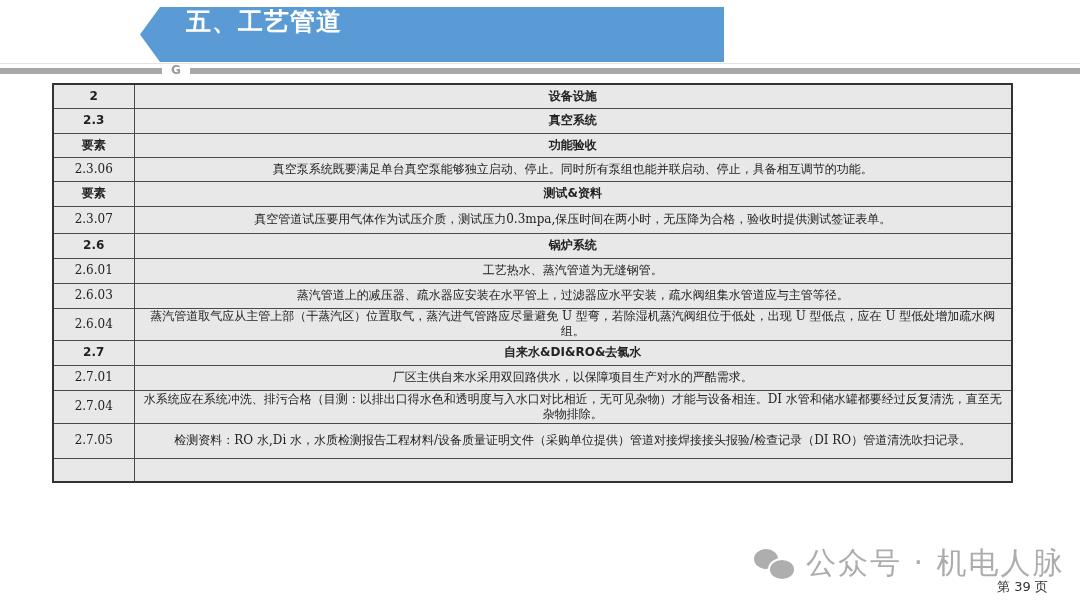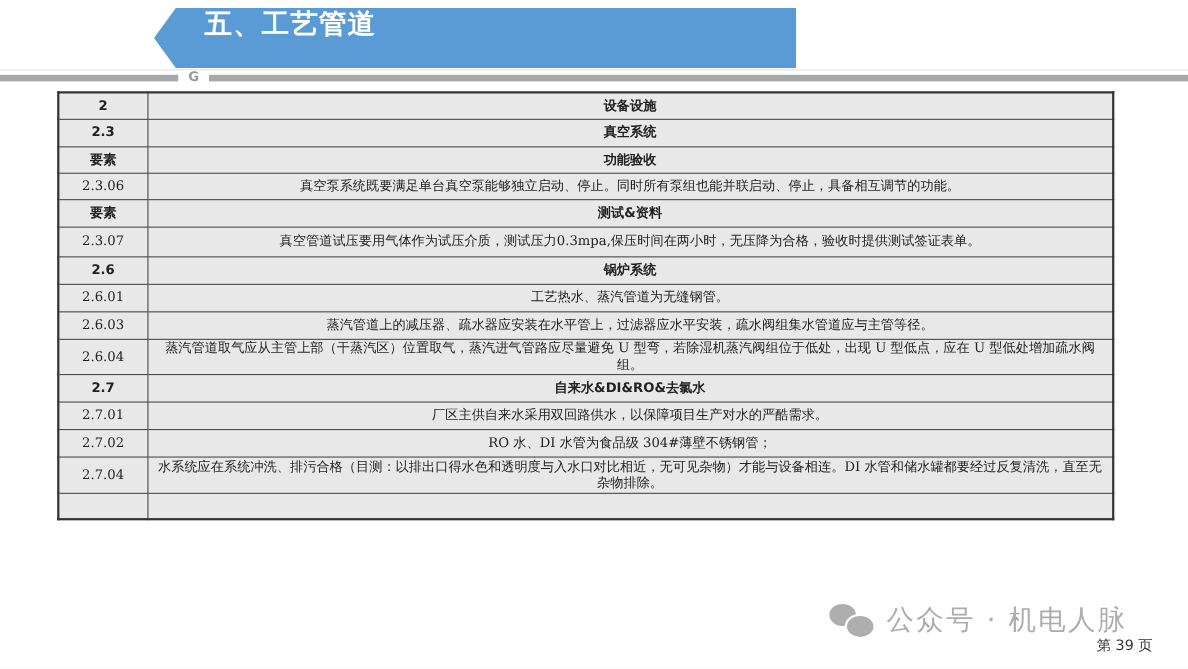--- a/index.html
+++ b/index.html
@@ -44,21 +44,21 @@
     vertical-align: middle; line-height: 15px;
   }
   td.code { text-align: center; width: 68px; font-family: "DejaVu Serif", serif; }
   td.code.bold, td.content.bold {
     font-weight: bold; font-family: "DejaVu Sans", sans-serif;
   }
   td.content { text-align: center; }
   .watermark {
     position: absolute; left: 752px; top: 543px; height: 40px;
     display: flex; align-items: center; color: #9e9e9e;
-    font-family: "DejaVu Sans", sans-serif; font-size: 25px; letter-spacing: 2px;
+    font-family: "DejaVu Sans", sans-serif; font-size: 30px; letter-spacing: 2px;
     opacity: 0.85;
   }
   .wm-icon { width: 44px; height: 36px; position: relative; margin-right: 10px; }
   .wm-icon .b1 { position: absolute; left: 2px; top: 4px; width: 24px; height: 20px; border-radius: 50%; background: #a0a0a0; }
   .wm-icon .b2 { position: absolute; left: 16px; top: 13px; width: 24px; height: 19px; border-radius: 50%; background: #a0a0a0; border: 2px solid #fff; }
   .page-num {
     position: absolute; left: 997px; top: 578px;
     font-family: "DejaVu Sans", sans-serif; font-size: 13px; color: #333;
   }
 </style>
@@ -120,27 +120,27 @@
       <td class="content">蒸汽管道取气应从主管上部（干蒸汽区）位置取气，蒸汽进气管路应尽量避免 U 型弯，若除湿机蒸汽阀组位于低处，出现 U 型低点，应在 U 型低处增加疏水阀组。</td>
     </tr>
     <tr style="height:25px">
       <td class="code bold">2.7</td>
       <td class="content bold">自来水&amp;DI&amp;RO&amp;去氯水</td>
     </tr>
     <tr style="height:25px">
       <td class="code">2.7.01</td>
       <td class="content">厂区主供自来水采用双回路供水，以保障项目生产对水的严酷需求。</td>
     </tr>
-    <tr style="height:25px">
-      <td class="code">2.7.02</td>
-      <td class="content">RO 水、DI 水管为食品级 304#薄壁不锈钢管；</td>
-    </tr>
     <tr style="height:33px">
       <td class="code">2.7.04</td>
       <td class="content">水系统应在系统冲洗、排污合格（目测：以排出口得水色和透明度与入水口对比相近，无可见杂物）才能与设备相连。DI 水管和储水罐都要经过反复清洗，直至无杂物排除。</td>
+    </tr>
+    <tr style="height:35px">
+      <td class="code">2.7.05</td>
+      <td class="content">检测资料：RO 水,Di 水，水质检测报告工程材料/设备质量证明文件（采购单位提供）管道对接焊接接头报验/检查记录（DI RO）管道清洗吹扫记录。</td>
     </tr>
     <tr style="height:24px">
       <td class="code"></td>
       <td class="content"></td>
     </tr>
   </tbody>
 </table>
 
 <div class="watermark">
   <div class="wm-icon">

